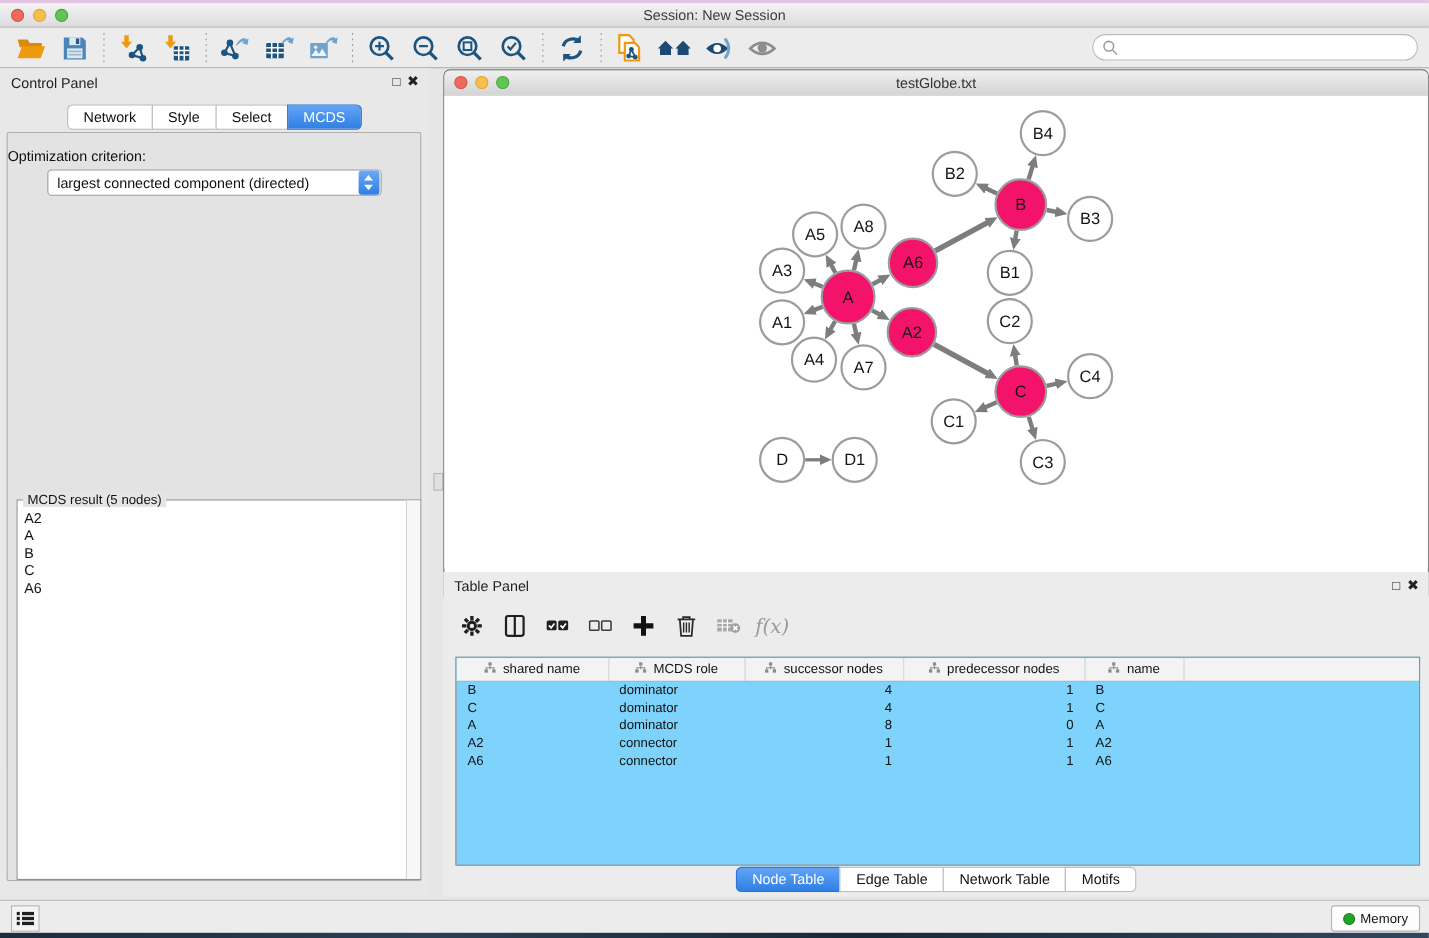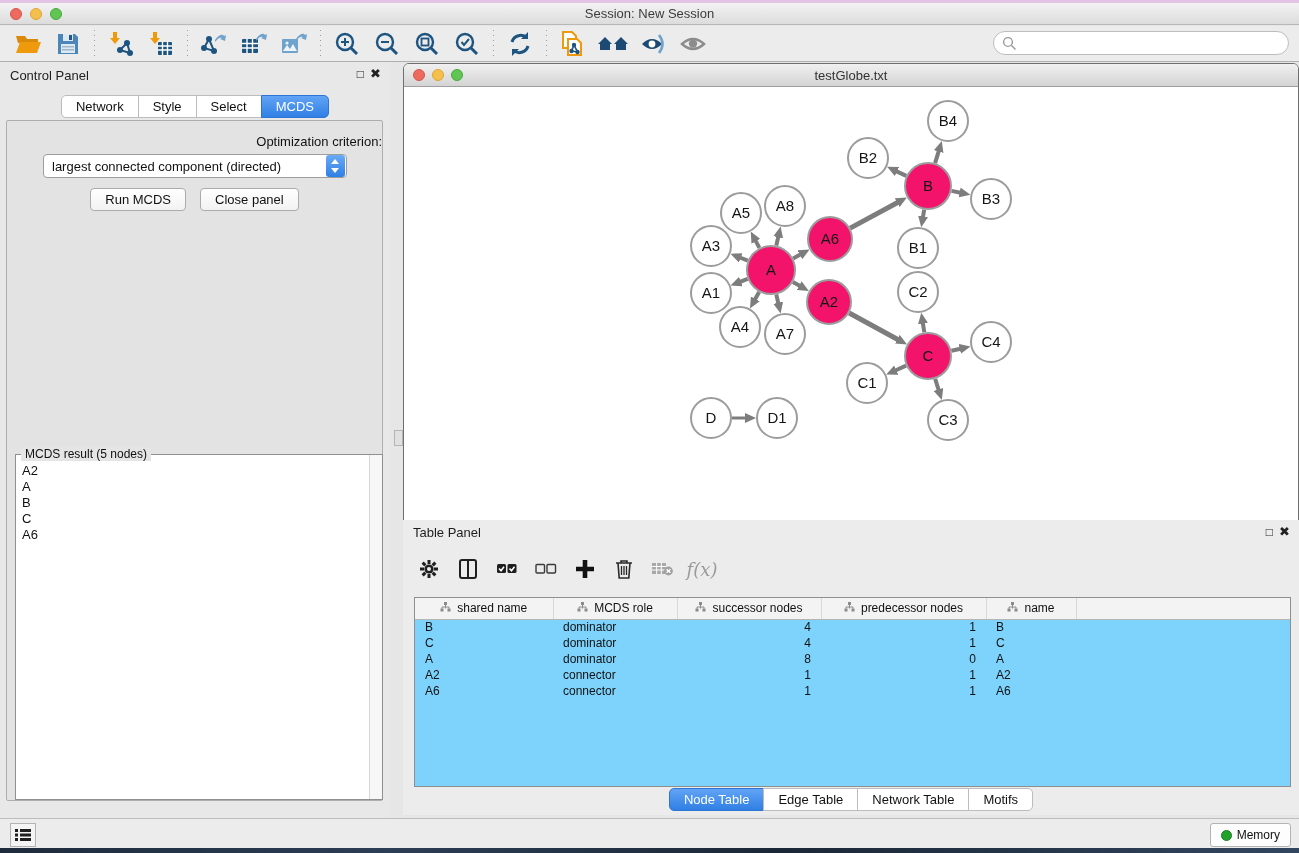--- a/index.html
+++ b/index.html
@@ -37,21 +37,21 @@
   .cp-tabs { position:absolute; left:0; top:33px; width:100%; display:flex; justify-content:center; }
   .tabbar { display:flex; }
   .tab { background:#fff; border:1px solid #bcbcbc; font-size:13px; color:#111;
     padding:3px 14px; margin-left:-1px; cursor:default; }
   .tab:first-child { border-radius:5px 0 0 5px; margin-left:0; }
   .tab:last-child { border-radius:0 5px 5px 0; }
   .tab.active { background:linear-gradient(#62a4f5,#2f7fe4); border-color:#2d74d4; color:#fff; }
 
   .cp-body { position:absolute; left:6px; top:58px; width:377px; height:681px;
     background:#e3e3e3; border:1px solid #aeaeae; border-radius:2px; }
-  .opt-label { position:absolute; left:0; width:100%; top:13px; text-align:right; font-size:13px; color:#111; }
+  .opt-label { position:absolute; left:0; width:100%; top:13px; text-align:left; font-size:13px; color:#111; }
   .select-box { position:absolute; left:36px; top:33px; width:304px; height:24px; background:#fff;
     border:1px solid #9d9d9d; border-radius:4px; display:flex; align-items:center; }
   .select-text { font-size:13px; color:#111; padding-left:8px; flex:1; white-space:nowrap; }
   .select-stepper { width:19px; height:22px; margin-right:1px; border-radius:3px;
     background:linear-gradient(#6aa9f7,#2f7fe4); position:relative; }
   .select-stepper:before, .select-stepper:after { content:""; position:absolute; left:5px;
     border-left:4.5px solid transparent; border-right:4.5px solid transparent; }
   .select-stepper:before { top:4px; border-bottom:5px solid #fff; }
   .select-stepper:after { bottom:4px; border-top:5px solid #fff; }
   .cp-buttons { position:absolute; left:0; top:67px; width:100%; display:flex; justify-content:center; gap:14px; }
@@ -283,24 +283,20 @@
         <div class="tab">Style</div>
         <div class="tab">Select</div>
         <div class="tab active">MCDS</div>
       </div>
     </div>
   <div class="cp-body">
     <div class="opt-label">Optimization criterion:</div>
     <div class="select-box">
       <span class="select-text">largest connected component (directed)</span>
       <span class="select-stepper"></span>
-    </div>
-    <div class="cp-buttons">
-      <button class="btn">Run MCDS</button>
-      <button class="btn">Close panel</button>
     </div>
     <div class="mcds-result">
       <span class="mcds-legend">MCDS result (5 nodes)</span>
       <div class="mcds-list">
           <div class="mcds-item">A2</div>
           <div class="mcds-item">A</div>
           <div class="mcds-item">B</div>
           <div class="mcds-item">C</div>
           <div class="mcds-item">A6</div>
         </div>

